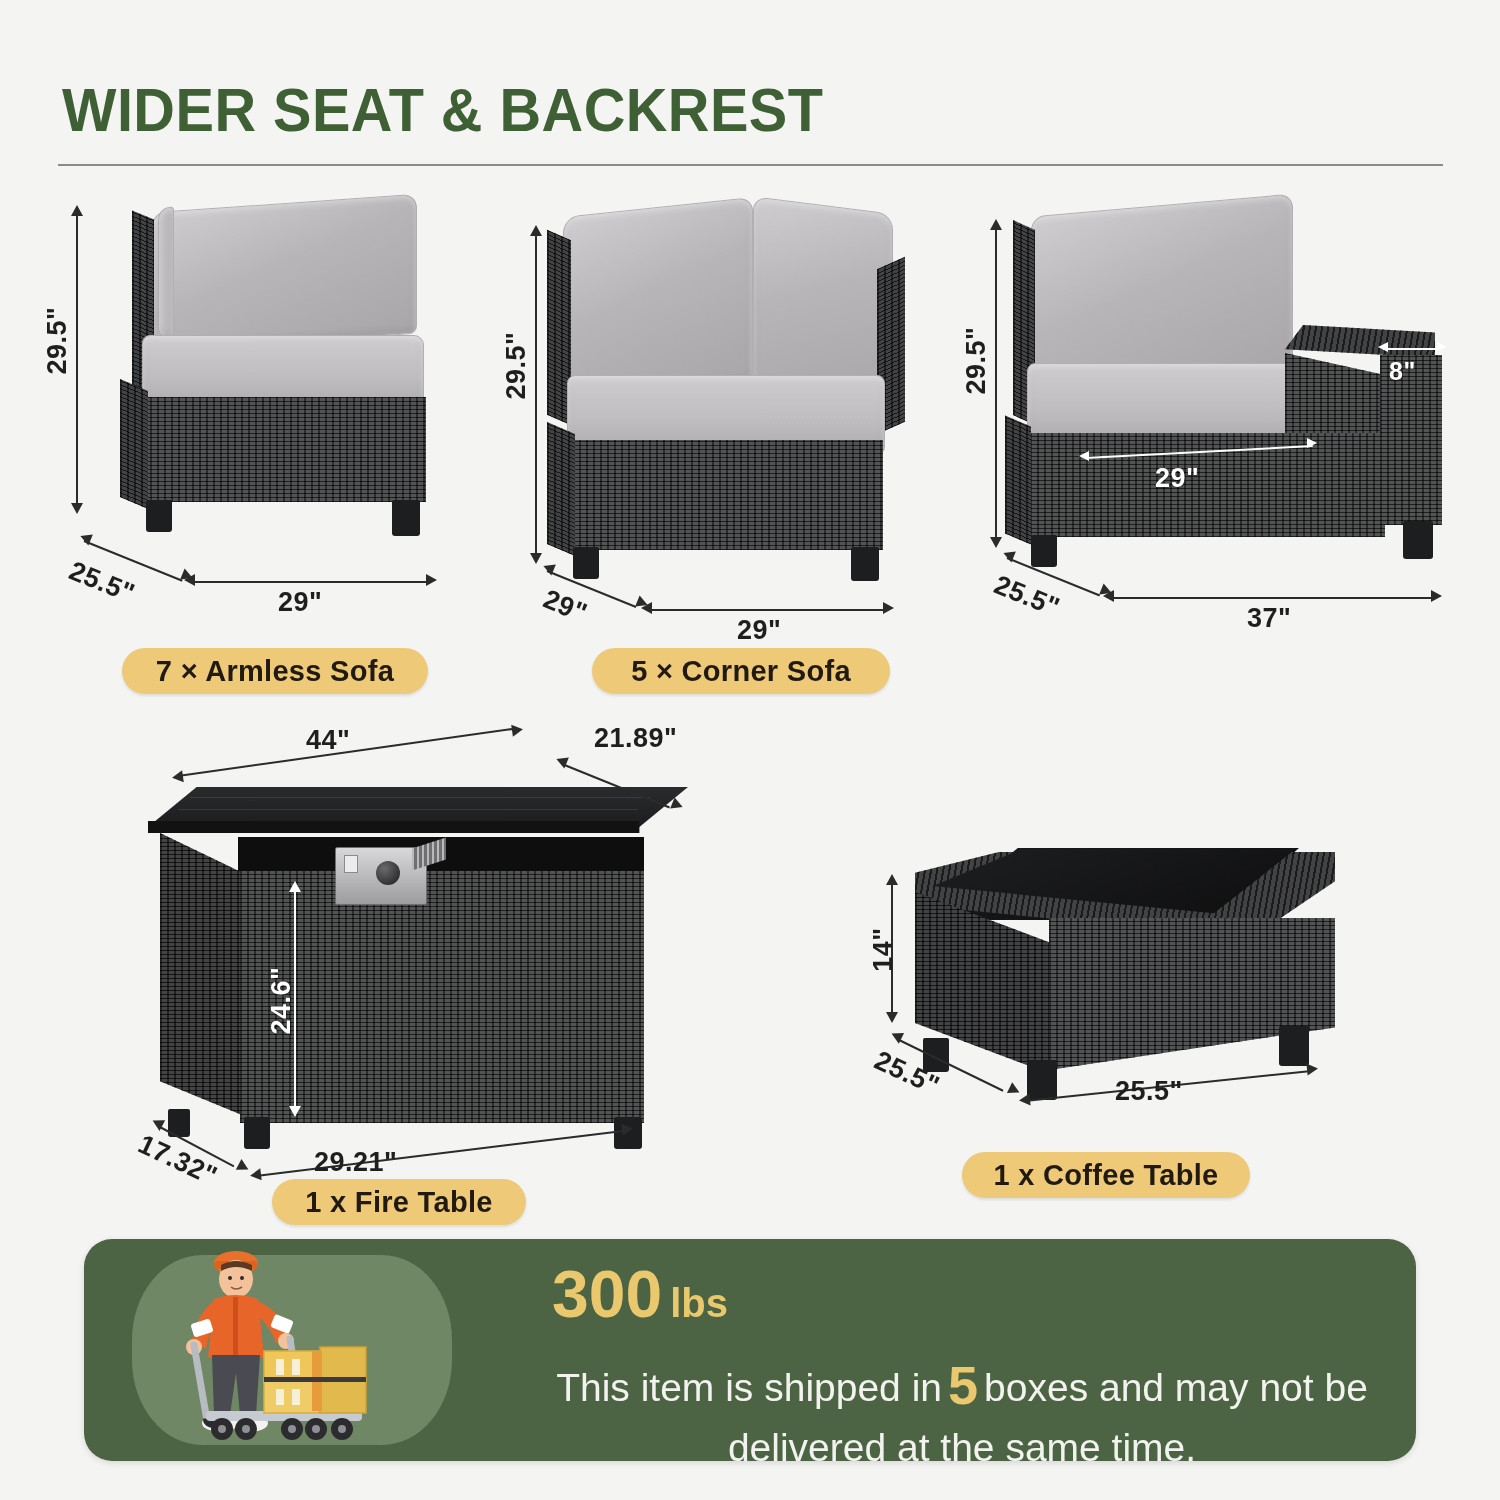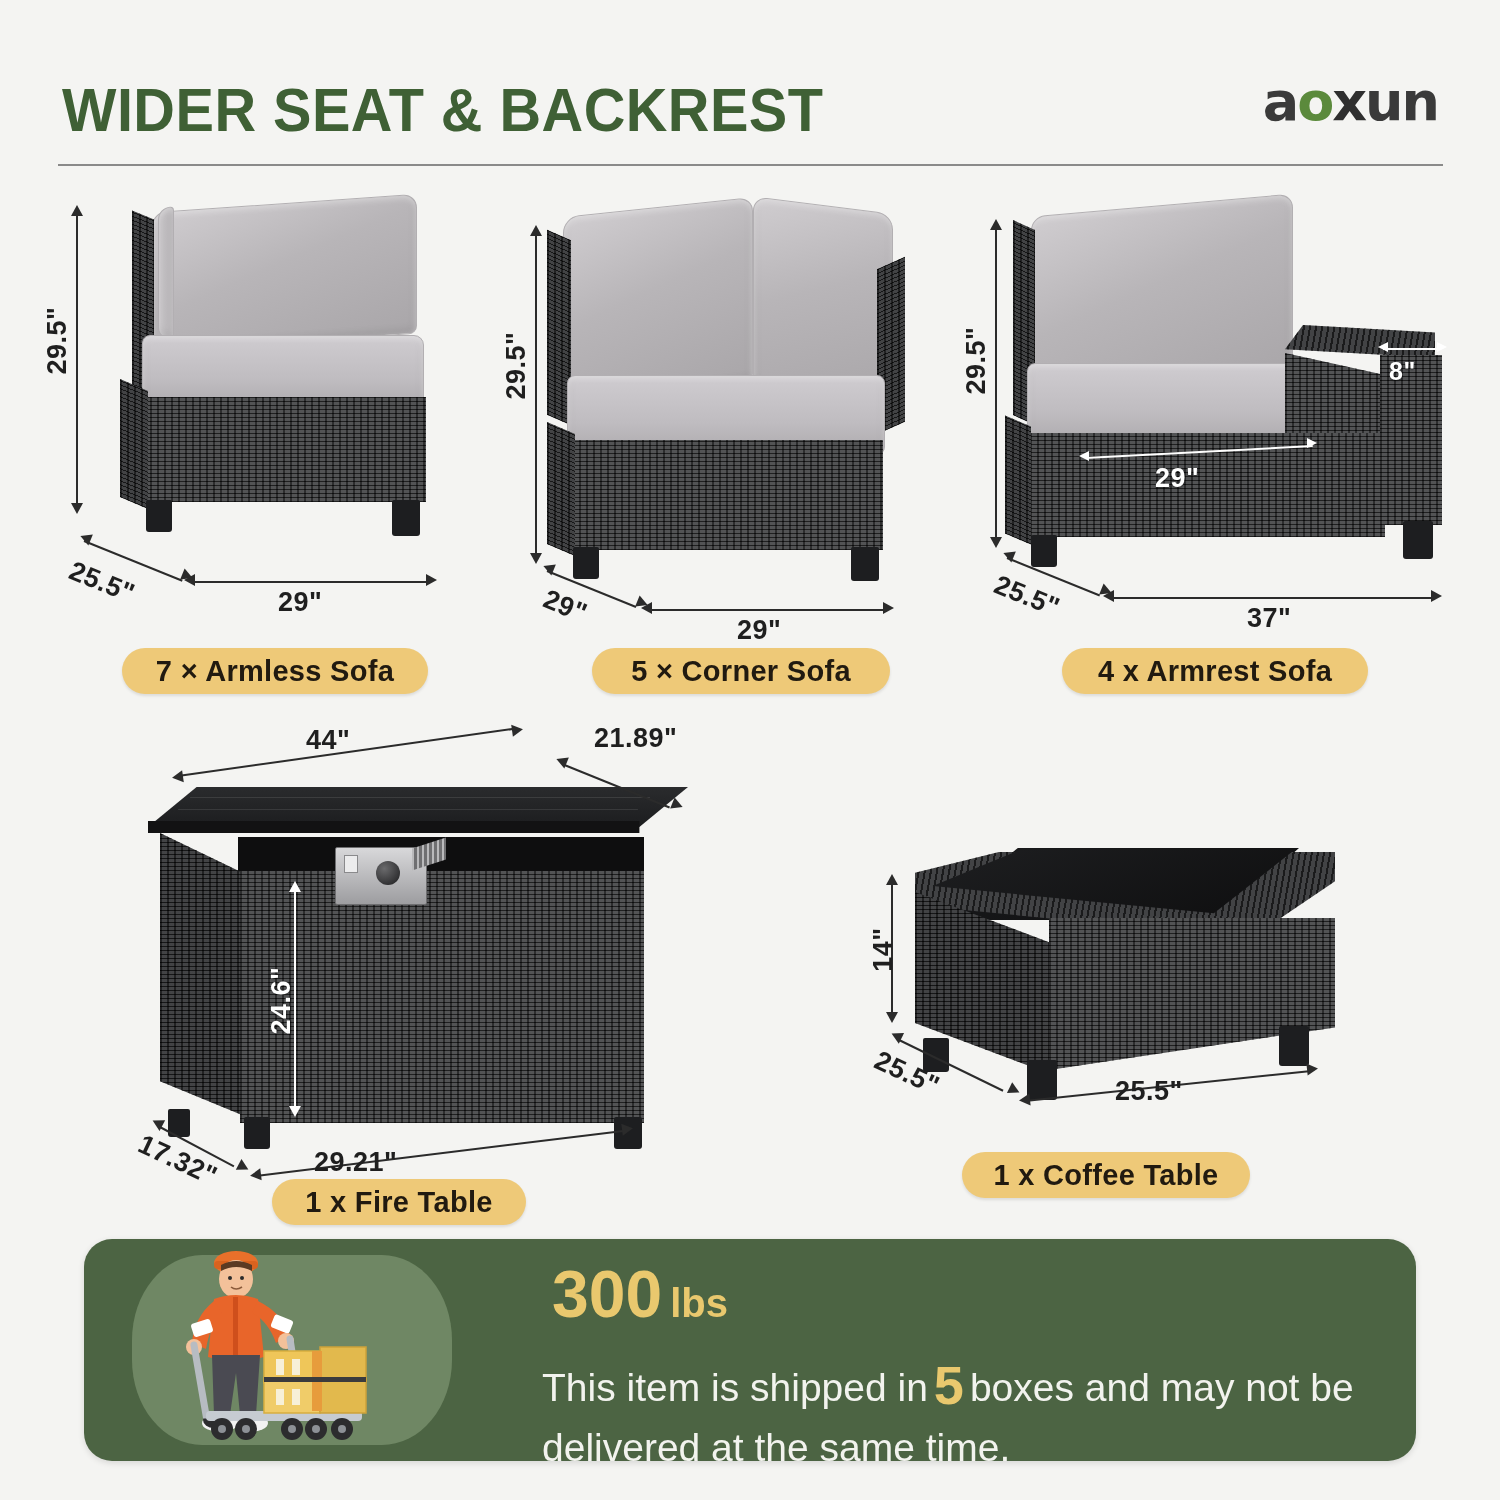--- a/index.html
+++ b/index.html
@@ -108,37 +108,34 @@
     position: absolute; left: 458px; top: 26px;
     font-family: "Liberation Sans Narrow", "Liberation Sans", sans-serif;
     font-weight: bold; color: #e9c86e;
     font-size: 46px; white-space: nowrap; display: flex; align-items: baseline;
   }
   .banner-title .big { font-size: 66px; margin: 0 8px 0 10px; line-height: .9; }
   .banner-title .units { font-size: 40px; }
   .banner-sub {
     position: absolute; left: 458px; top: 110px; width: 840px;
     font-family: "Liberation Sans Narrow", "Liberation Sans", sans-serif;
-    font-weight: normal; color: #f2f3ee; font-size: 39px; line-height: 1.35;
+    font-weight: normal; color: #f2f3ee; font-size: 39px; line-height: 1.35; text-align: center;
   }
   .banner-sub .num {
     color: #e9c86e; font-weight: bold; font-size: 54px; padding: 0 6px;
     vertical-align: -3px;
   }
 </style>
 </head>
 <body>
 
 <div class="page">
 
   <div class="header">
     <div class="title">WIDER SEAT &amp; BACKREST</div>
-    <div class="logo">
-      <span>a</span><span class="g">o</span><span class="x">x</span><span>u</span><span>n</span>
-    </div>
     <div class="divider"></div>
   </div>
 
   <div class="scene" style="left:60px; top:185px; width:420px; height:420px;">
 
     <div class="cushion" style="position:absolute; left:92px; top:18px; width:265px; height:140px; transform:skewY(-4deg); border-radius:14px 14px 8px 8px;"></div>
     <div class="cushion" style="position:absolute; left:98px; top:22px; width:16px; height:132px; transform:skewY(-4deg); border-radius:12px 4px 4px 12px; background:linear-gradient(90deg,#c9c6c9,#b6b3b6);"></div>
 
     <div class="wicker-dark" style="position:absolute; left:72px; top:30px; width:22px; height:190px; transform:skewY(22deg);"></div>
 
@@ -237,21 +234,20 @@
     <div class="dim-label" style="left:8px; top:396px; transform:rotate(22deg);">25.5"</div>
 
     <div class="dim-line h" style="left:124px; top:412px; width:326px;"></div>
     <div class="arrowhead" style="left:118px; top:405px; border-width:6px 11px 6px 0; border-color:transparent #2b2b2b transparent transparent;"></div>
     <div class="arrowhead" style="left:446px; top:405px; border-width:6px 0 6px 11px; border-color:transparent transparent transparent #2b2b2b;"></div>
     <div class="dim-label" style="left:262px; top:418px;">37"</div>
   </div>
 
   <div class="pill" style="left:122px; top:648px; width:306px;">7 × Armless Sofa</div>
   <div class="pill" style="left:592px; top:648px; width:298px;">5 × Corner Sofa</div>
-  <div class="pill" style="left:1062px; top:648px; width:306px;">4 x Armrest Sofa</div>
 
   <div class="scene" style="left:130px; top:725px; width:620px; height:400px;">
 
     <div style="position:absolute; left:18px; top:62px; width:540px; height:40px; background:linear-gradient(180deg,#2a2b2d,#1c1d1f); clip-path:polygon(9% 0, 100% 0, 91% 100%, 0 100%);"></div>
     <div style="position:absolute; left:18px; top:96px; width:540px; height:20px; background:#121213; clip-path:polygon(0 0, 91% 0, 91% 60%, 0 60%);"></div>
 
     <div style="position:absolute; left:60px; top:72px; width:460px; height:1px; background:rgba(255,255,255,.10); transform:skewX(-20deg);"></div>
     <div style="position:absolute; left:48px; top:84px; width:460px; height:1px; background:rgba(255,255,255,.10); transform:skewX(-20deg);"></div>
 
     <div style="position:absolute; left:108px; top:112px; width:406px; height:38px; background:#0e0e0f;"></div>

